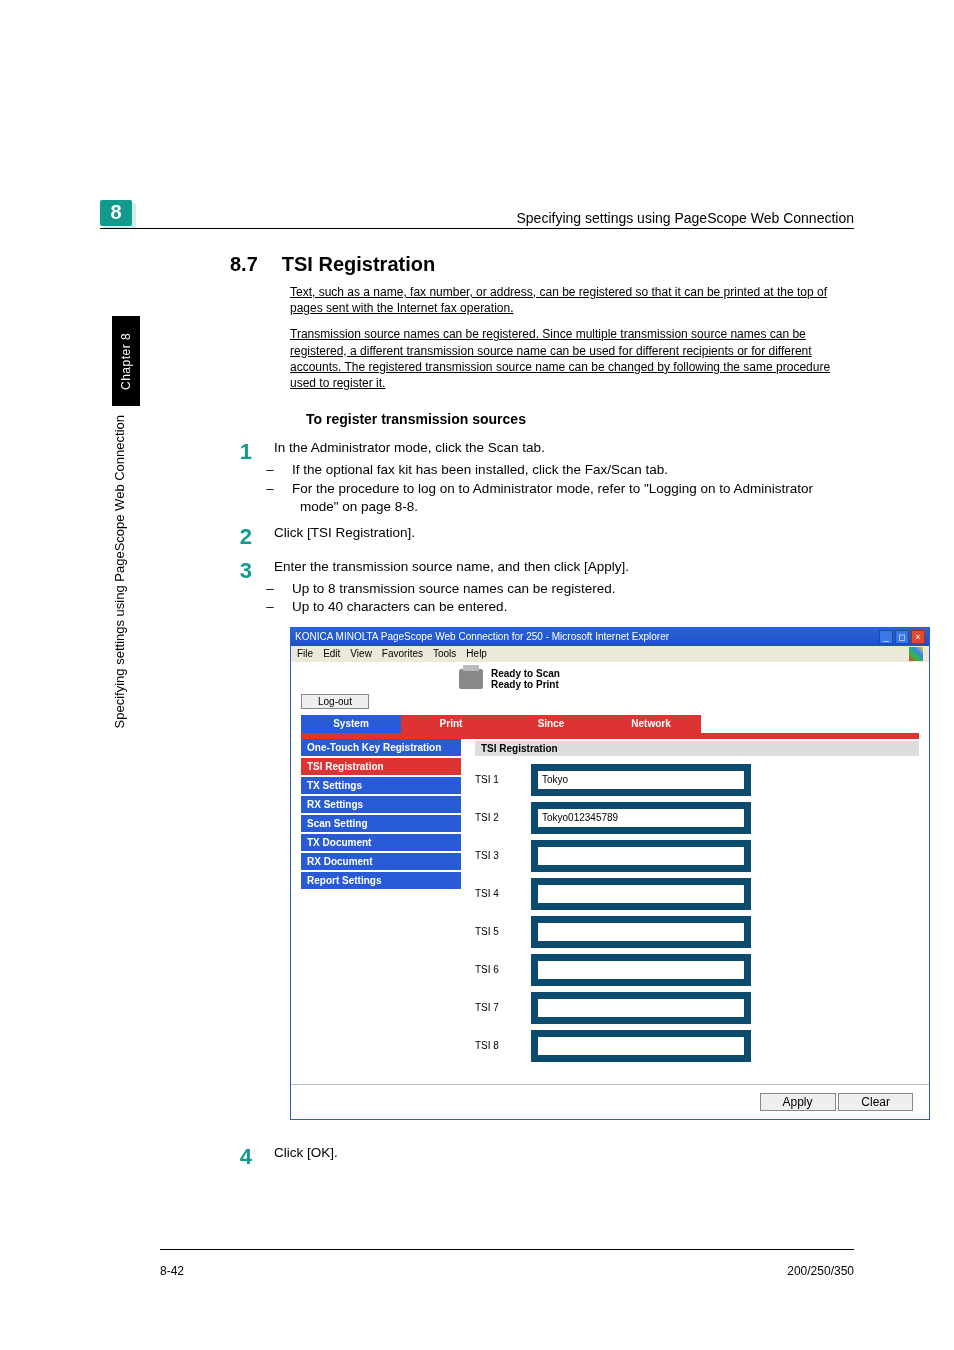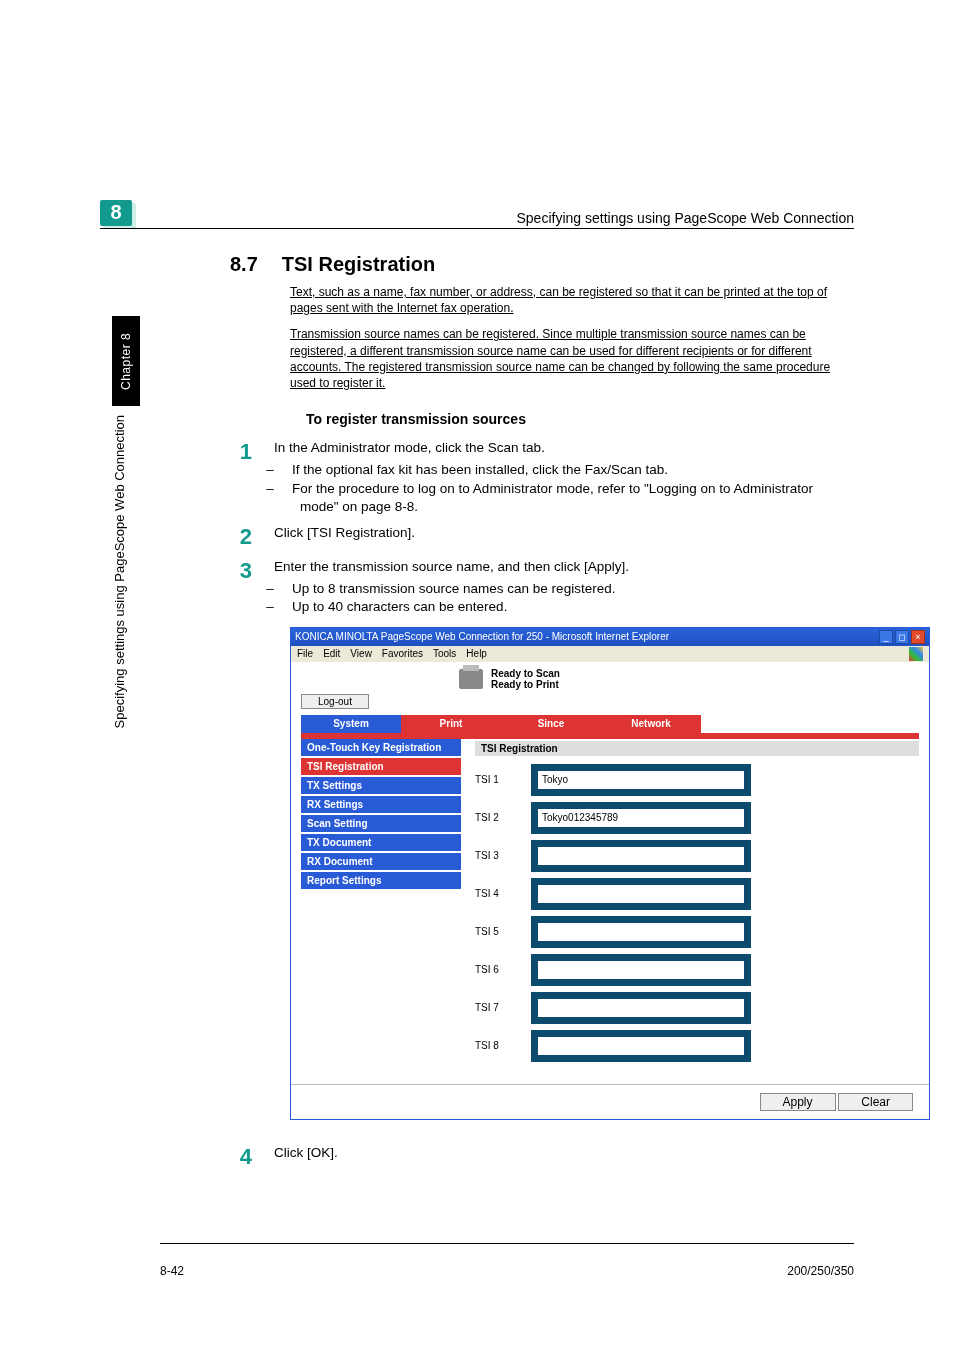--- a/index.html
+++ b/index.html
@@ -97,21 +97,21 @@
   .rightpane { flex:1; padding:2px 0 6px 14px; }
   .rp-title { background:#ddd; font-weight:bold; font-size:10px; padding:2px 6px; margin-bottom:8px; }
   .tsirow { display:flex; align-items:center; gap:20px; margin:6px 0;}
   .tsirow label { font-size:10px; width:36px; }
   .tsirow input { width:220px; height:32px; border:7px solid #0c4a6e; font-size:10px; padding:0 4px;}
   .btnrow { text-align:right; padding:8px 16px 8px 0; }
   .btnrow button { font-size:12px; padding:1px 22px; border:1px solid #888; background:#efefef; cursor:pointer;}
   .divline { border-top:1px solid #bbb; margin-top:8px;}
 
   
-  .footer { position:absolute; bottom:72px; left:160px; right:100px; border-top:1px solid #000; display:flex; justify-content:space-between; font-size:12px; padding-top:20px;}
+  .footer { position:absolute; bottom:72px; left:160px; right:100px; border-top:1px solid #000; display:flex; justify-content:space-between; font-size:12px; padding-top:14px;}
 </style>
 </head>
 <body>
 
 <div class="page">
 
   <div class="header-row">
     <div class="chapter-num-shadow">
       <div class="chapter-num-box">8</div>
     </div>

